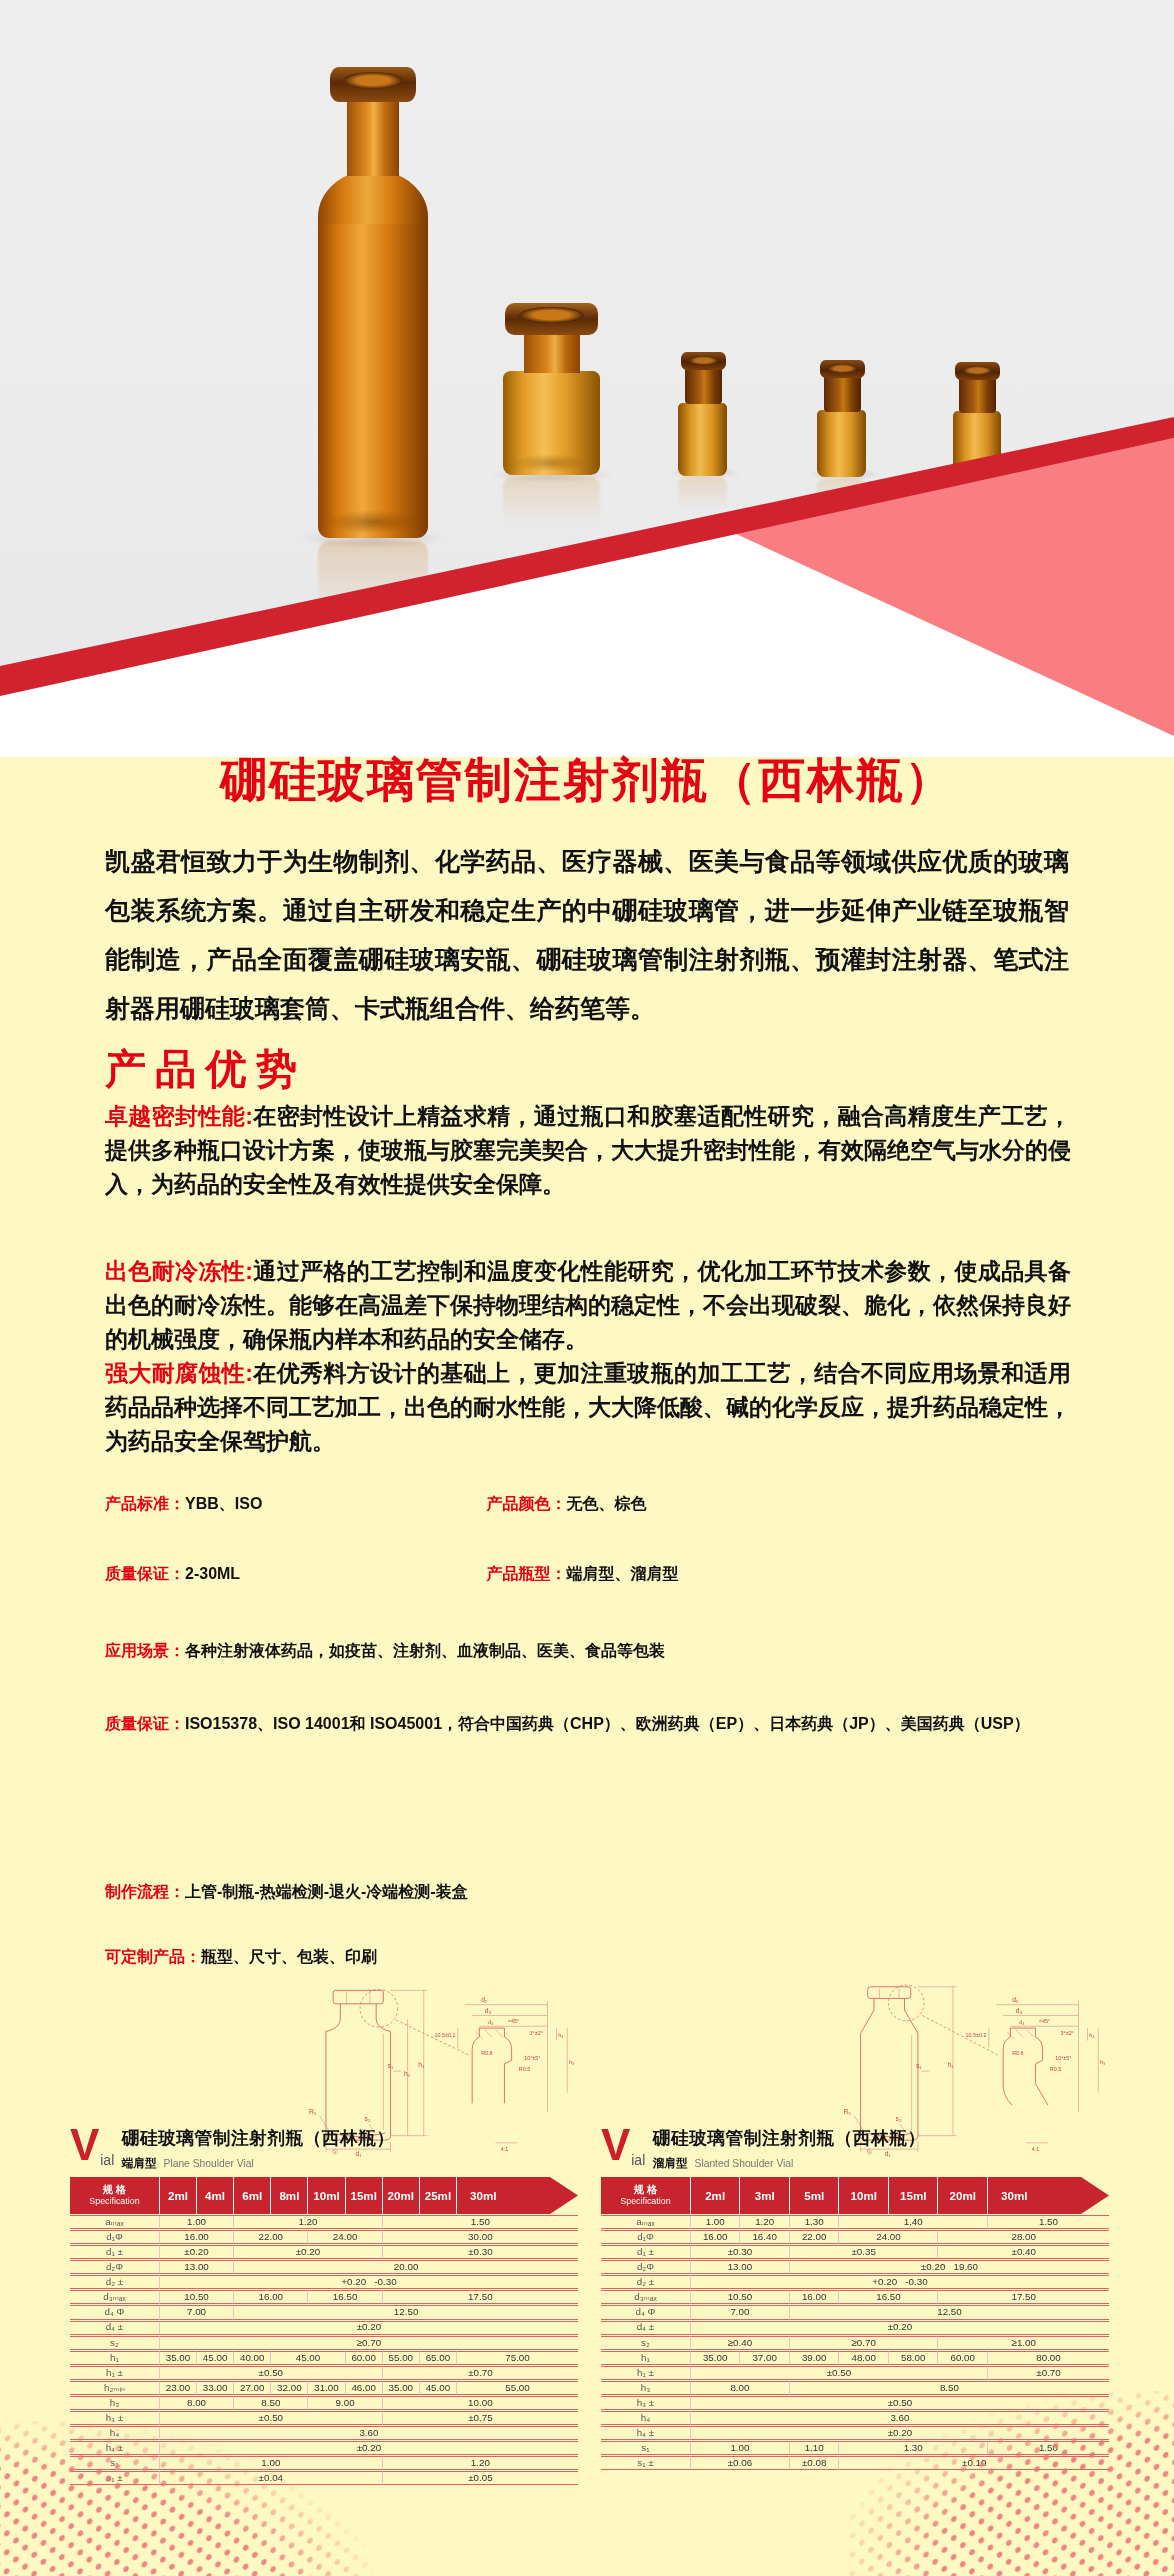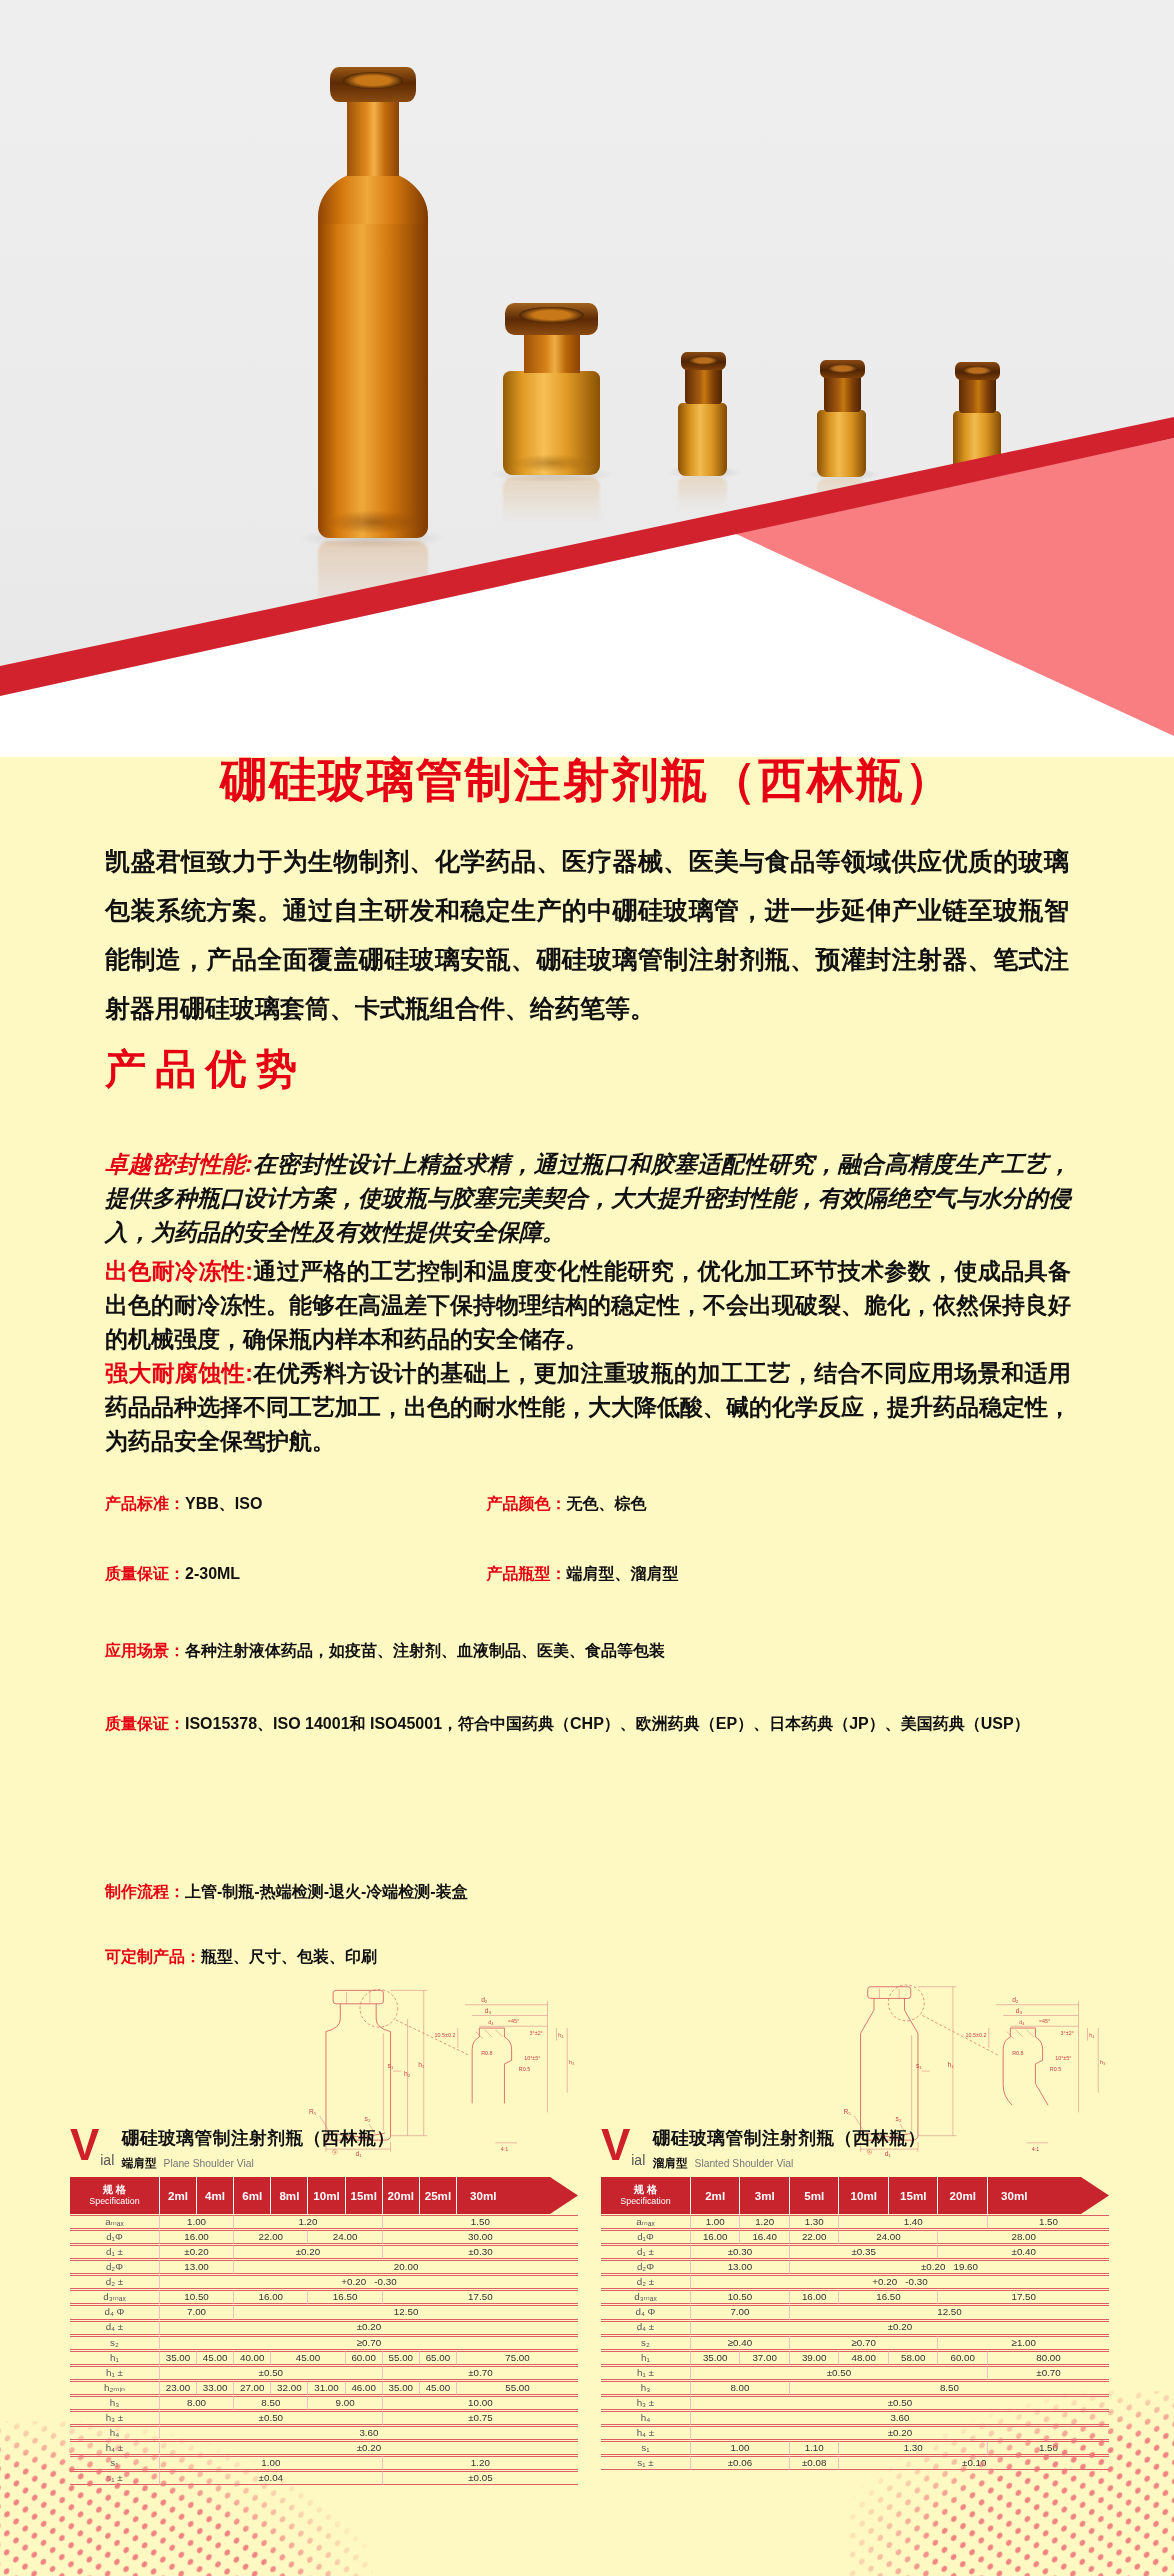--- a/index.html
+++ b/index.html
@@ -64,21 +64,21 @@
 
   
   .page-title{position:absolute;top:749px;left:0;width:1174px;text-align:center;
     font-size:47px;font-weight:900;color:#e60012;letter-spacing:1.9px;}
   .intro{position:absolute;top:837px;left:105px;width:964px;font-size:25px;font-weight:700;
     color:#111;line-height:49px;text-align:justify;}
   .adv-head{position:absolute;top:1042px;left:105px;font-size:41px;font-weight:900;color:#e60012;letter-spacing:9.3px;}
   .adv-p{position:absolute;left:105px;width:966px;font-size:23px;font-weight:700;color:#111;
     line-height:34px;text-align:justify;}
   .adv-p .lead{color:#e60012;}
-  #adv1{top:1147px;font-style:italic;} #adv2{top:1254px;} #adv3{top:1356px;}
+  #adv1{top:1099px;} #adv2{top:1254px;} #adv3{top:1356px;}
 
   .spec-row{position:absolute;left:105px;width:966px;font-size:16px;font-weight:700;color:#111;line-height:42px;}
   .spec-row .lbl{color:#e60012;}
   .spec-row .pair1{display:inline-block;min-width:377px;}
   #spec1{top:1483px;} #spec2{top:1553px;} #spec3{top:1630px;} #spec4{top:1703px;}
   #spec5{top:1871px;} #spec6{top:1936px;}
 
   
   .sheet{position:absolute;top:1971px;width:508px;height:503px;}
   #sheetL{left:70px;} #sheetR{left:601px;}

